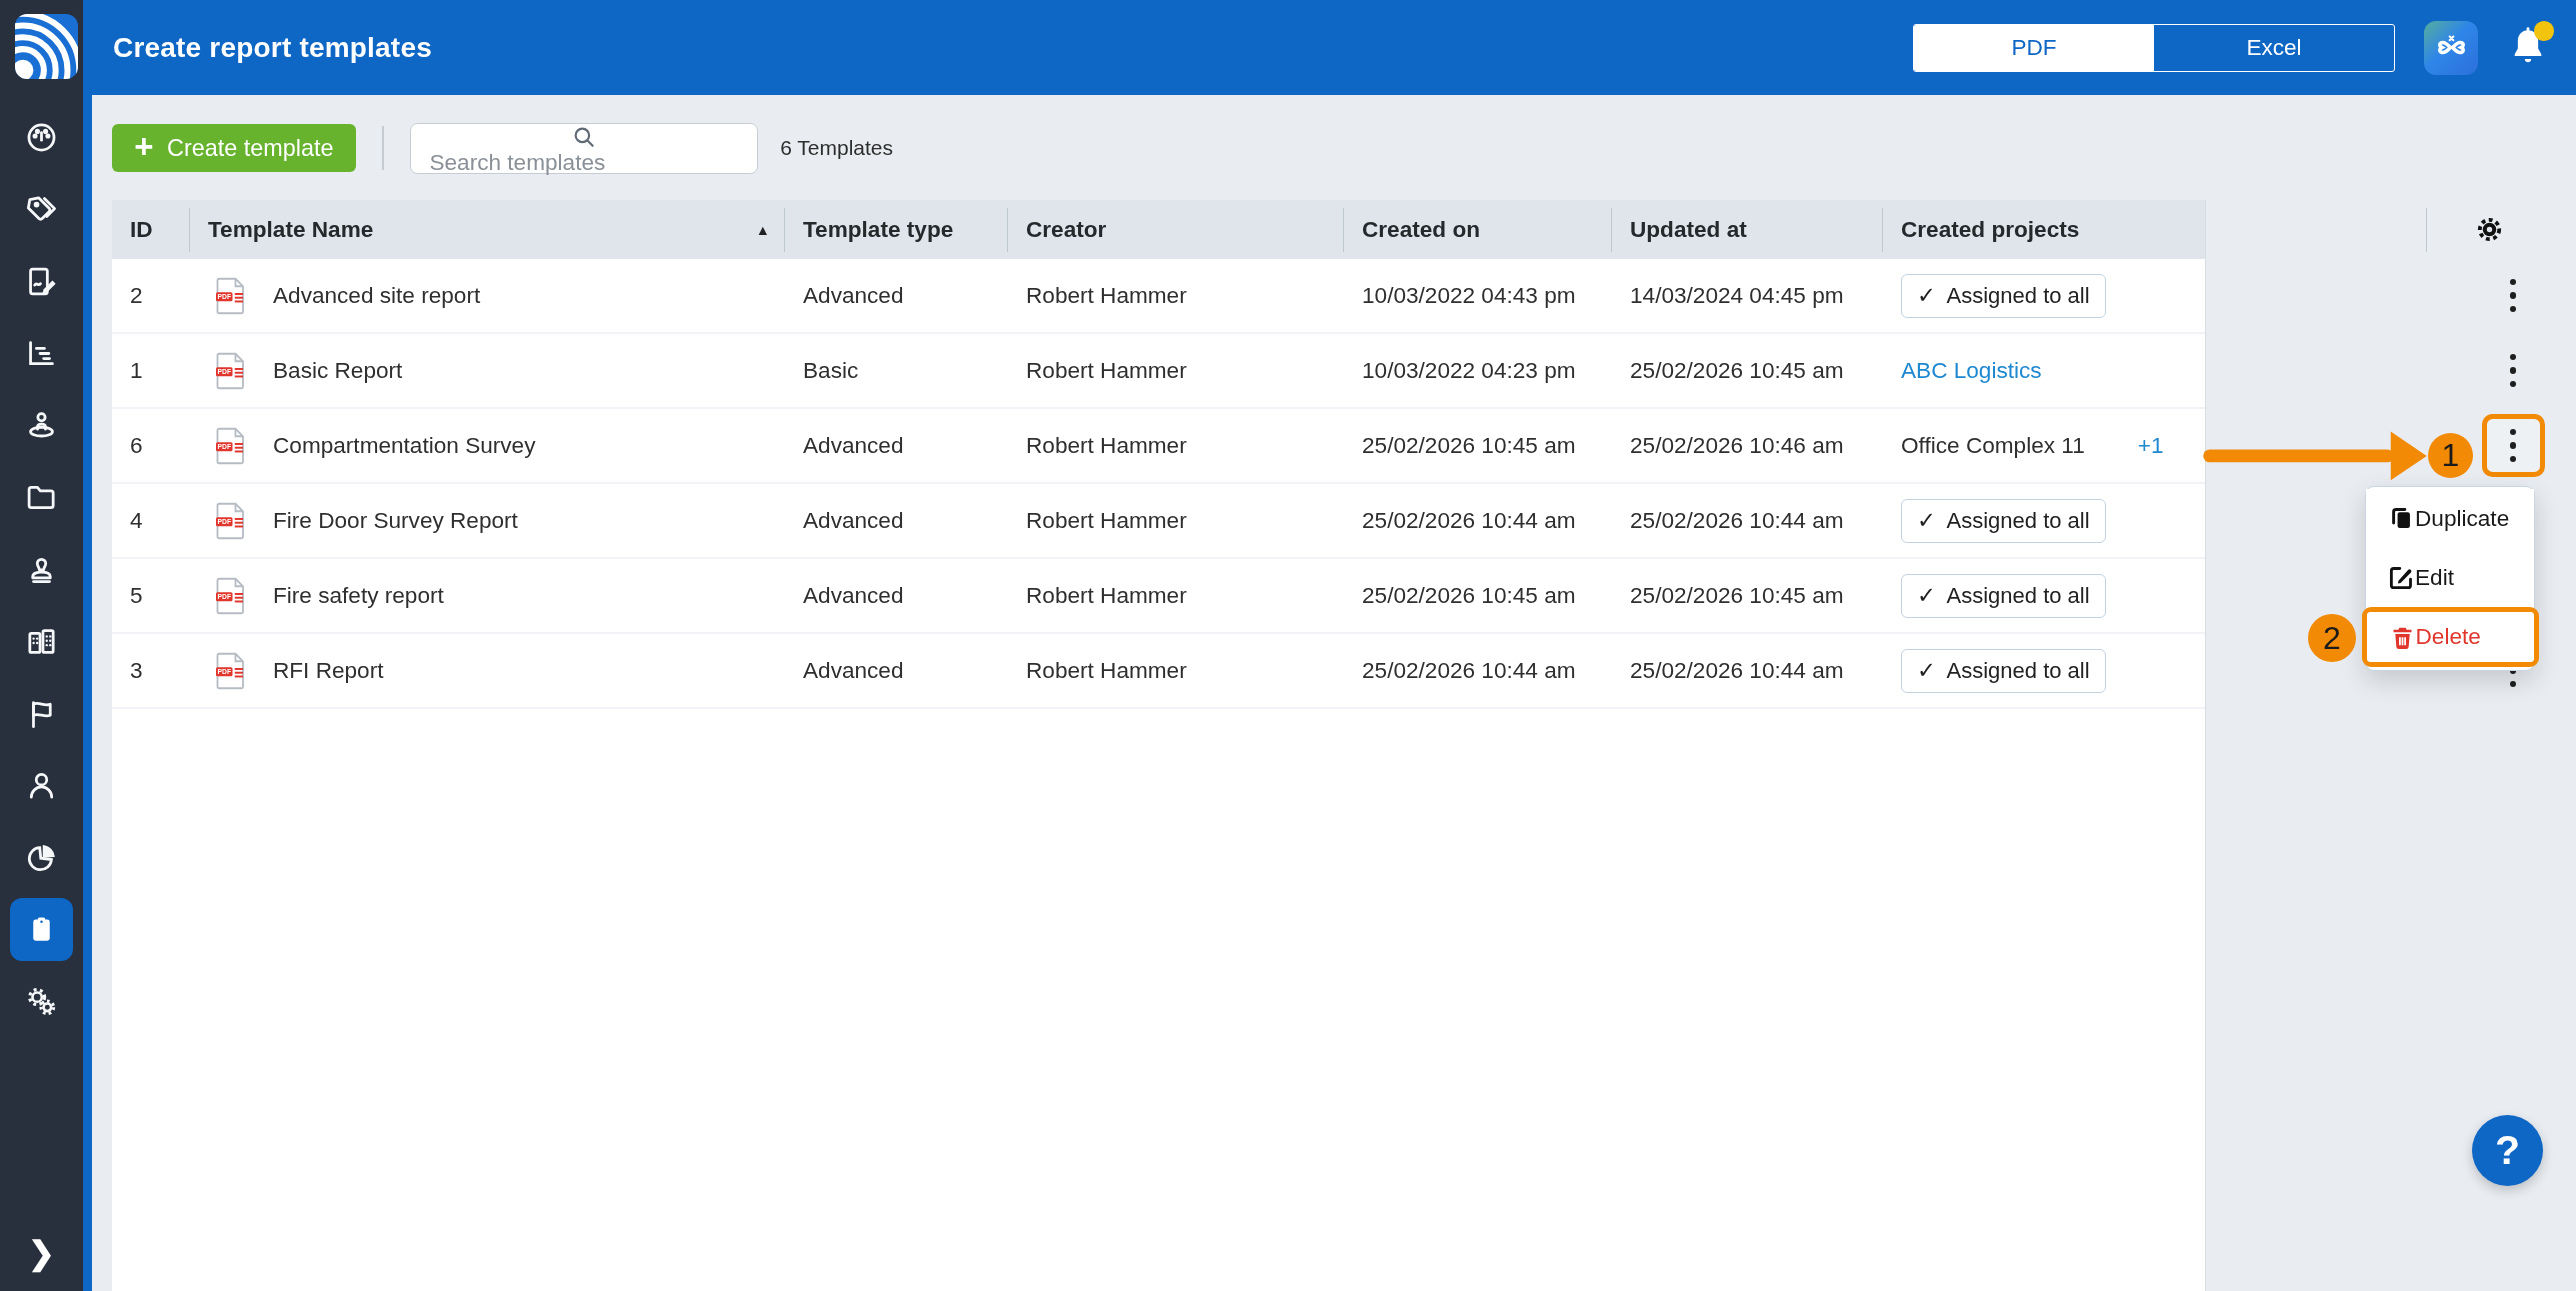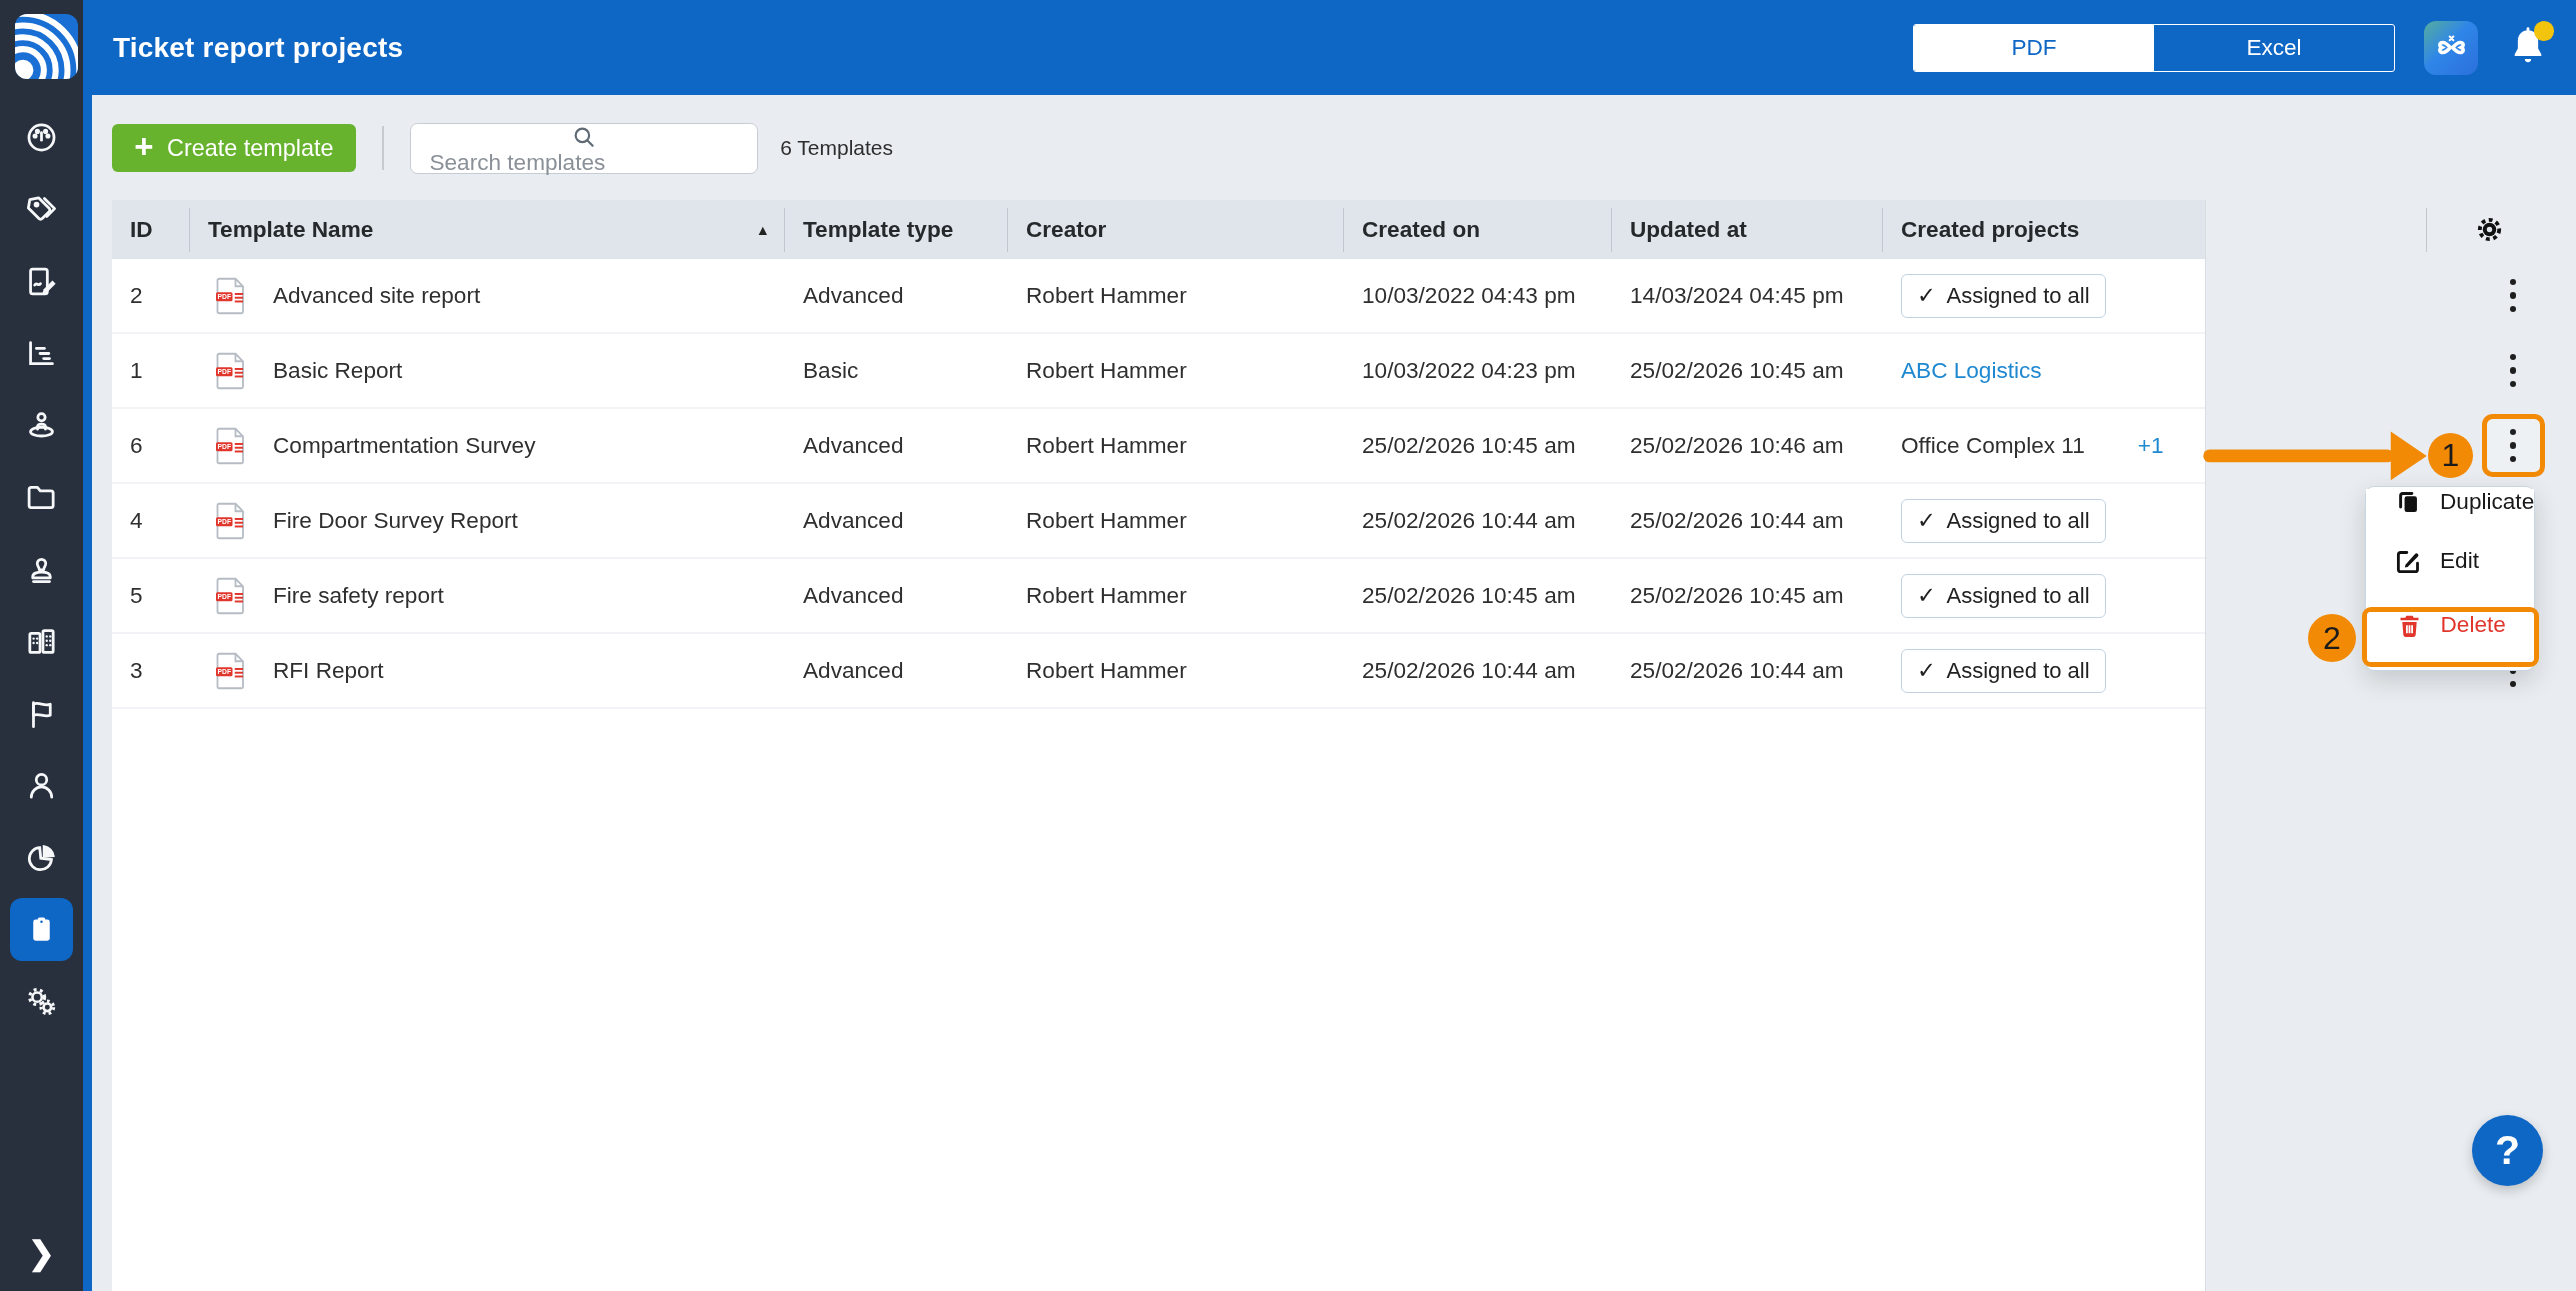--- a/index.html
+++ b/index.html
@@ -86,21 +86,21 @@
   .kebab { width:63px; height:63px; border:none; background:transparent; border-radius:10.6px;
            display:flex; flex-direction:column; align-items:center; justify-content:center;
            gap:6.8px; cursor:pointer; }
   .kebab i { width:6.8px; height:6.8px; border-radius:50%; background:#1F1F1F; }
   .kebab.highlighted { border:5.3px solid #F28A05; background:#EEF1F3; }
 
   
   .context-menu { position:absolute; left:2365px; top:486px; width:170px;
         background:#fff; border:1.5px solid #C9D6E2; border-radius:9px;
         box-shadow:0 9px 26px rgba(0,0,0,.16); z-index:10; padding:2.3px 0; }
-  .menu-item { height:59px; display:flex; gap:18px; padding-left:29px;
+  .menu-item { height:59px; display:flex; align-items:center; padding-left:22px;
                font-size:22.6px; color:#191919; cursor:pointer; background:#fff; }
   .menu-item svg { width:27px; height:27px; flex:none; }
   .danger-ring { border:5.3px solid #F28A05; border-radius:9px; margin:0 -4.5px; overflow:hidden; }
   .danger-ring .menu-item { height:50px; }
   .menu-item.danger { color:#E0362C; }
 
   
   .annot-arrow { position:absolute; left:2201px; top:427px; width:228px; height:57px; z-index:20; }
   .badge { position:absolute; border-radius:50%; background:#F28A05; color:#1B1B1B;
            display:flex; align-items:center; justify-content:center; z-index:21; }
@@ -234,21 +234,21 @@
       </svg>
     </div>
   </div>
   <div class="expand-btn">
     <span>❯</span>
   </div>
 </div>
 <div class="accent-strip"></div>
 
 <div class="topbar">
-  <div class="page-title">Ticket report projects</div>
+  <div class="page-title">Create report templates</div>
   <div class="topbar-right">
     <div class="format-toggle">
       <div class="format-seg selected">PDF</div>
       <div class="format-seg">Excel</div>
     </div>
     <div class="apps-btn">
       <svg viewBox="0 0 64 64" fill="none" stroke="#fff" stroke-width="6" stroke-linecap="round">
         <path d="M30 32 C16 16, 8 28, 16 32 C8 36, 16 48, 30 32z"></path>
         <path d="M34 32 C48 16, 56 28, 48 32 C56 36, 48 48, 34 32z"></path>
         <path d="M29 14l6 6M35 14l-6 6" stroke-width="3.4"></path>

